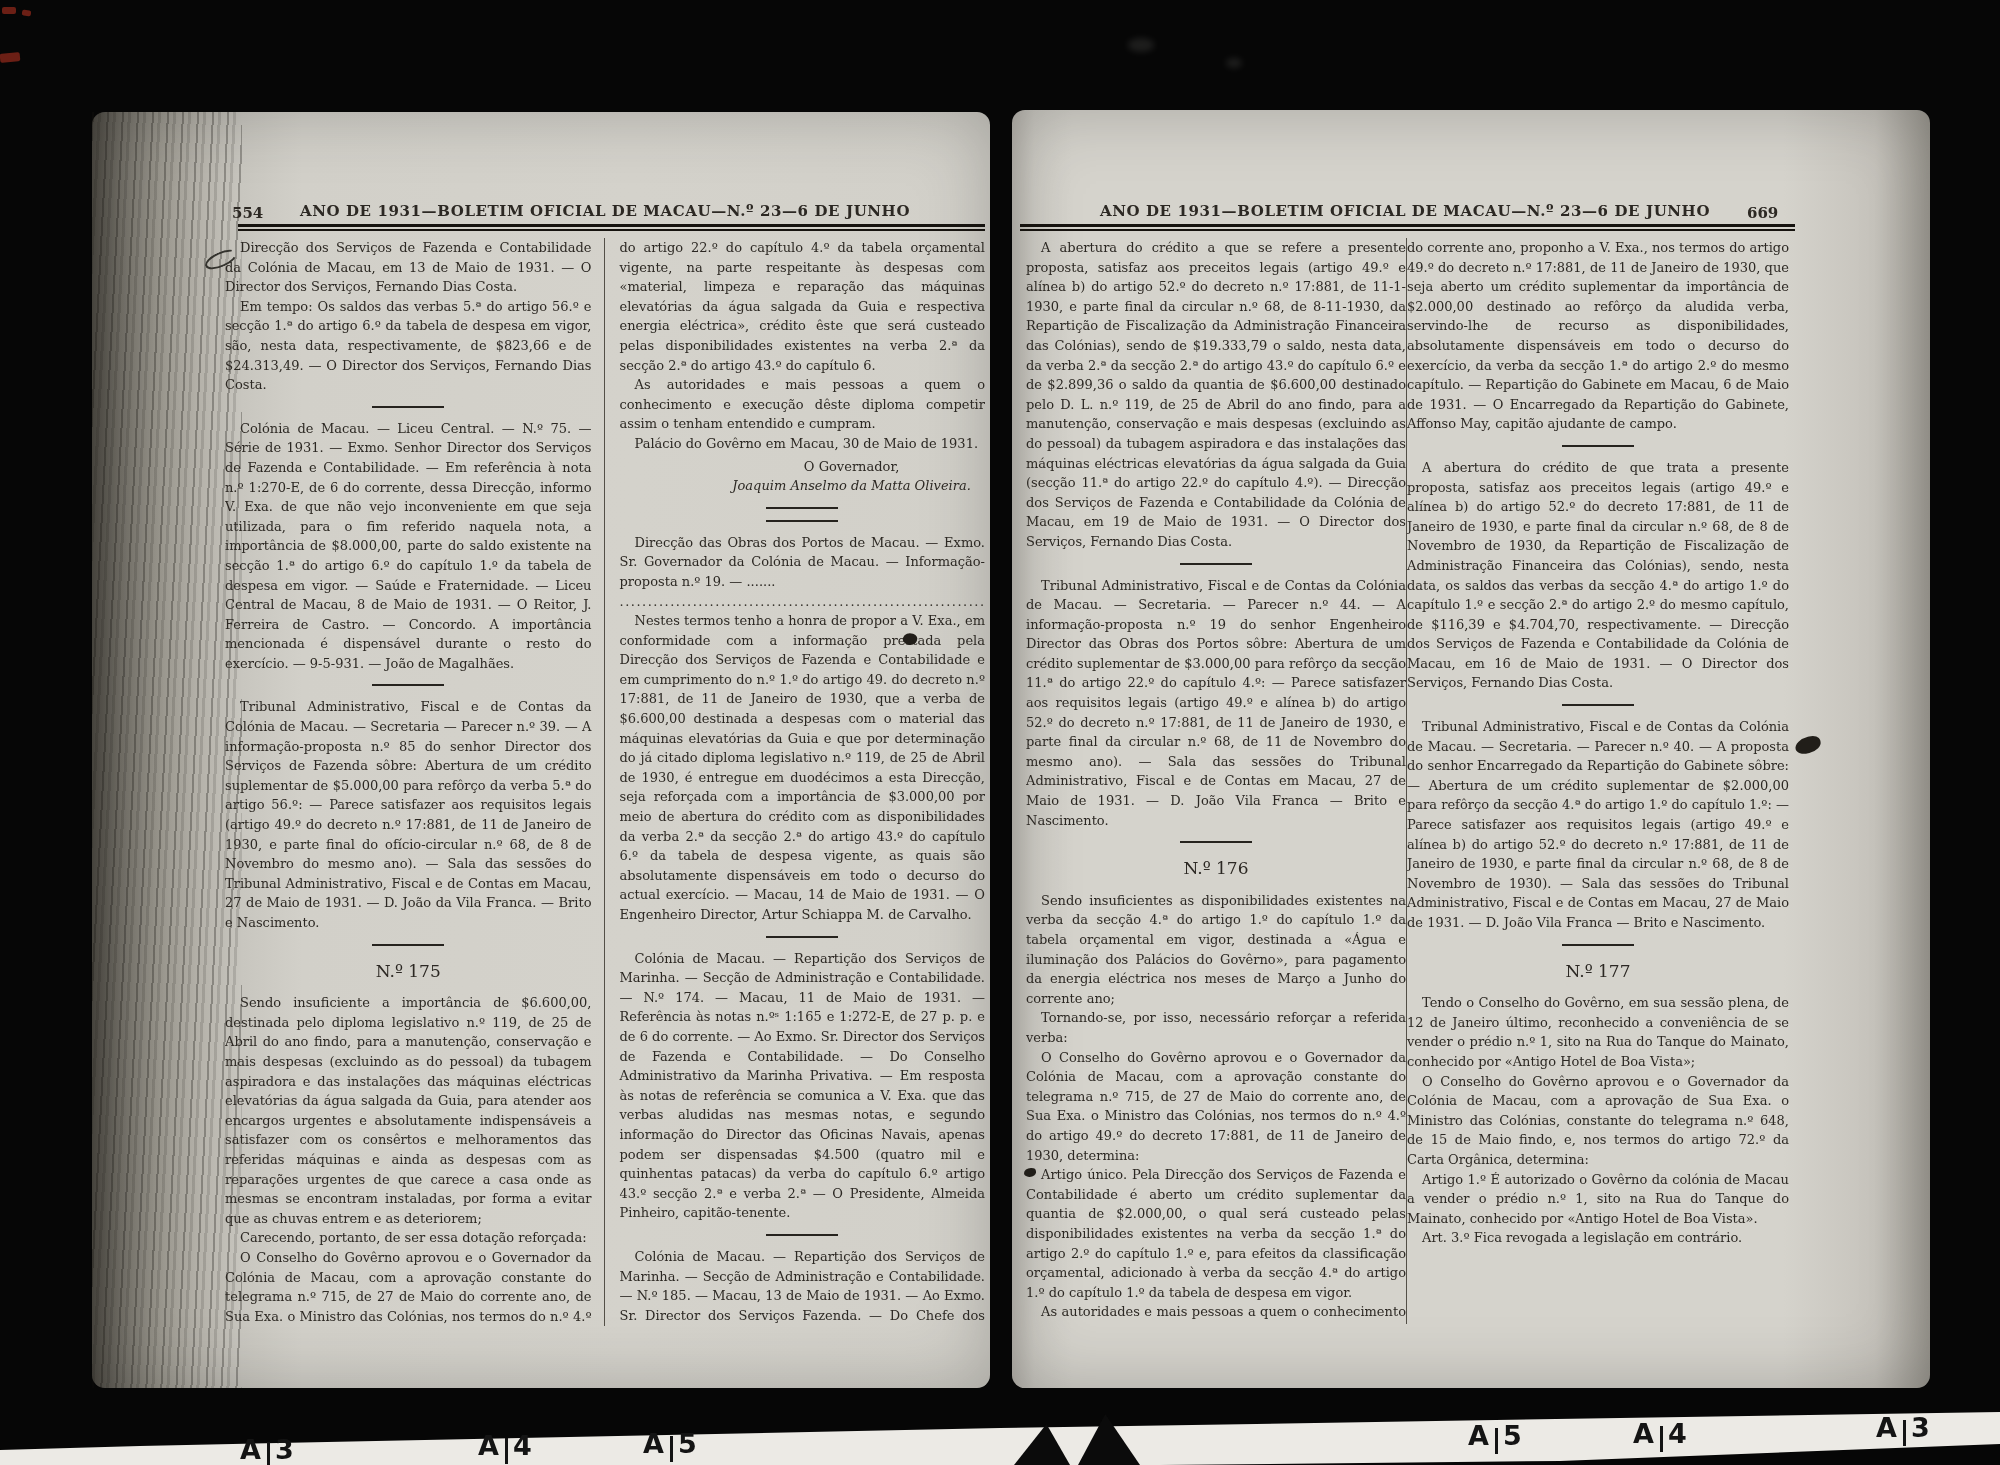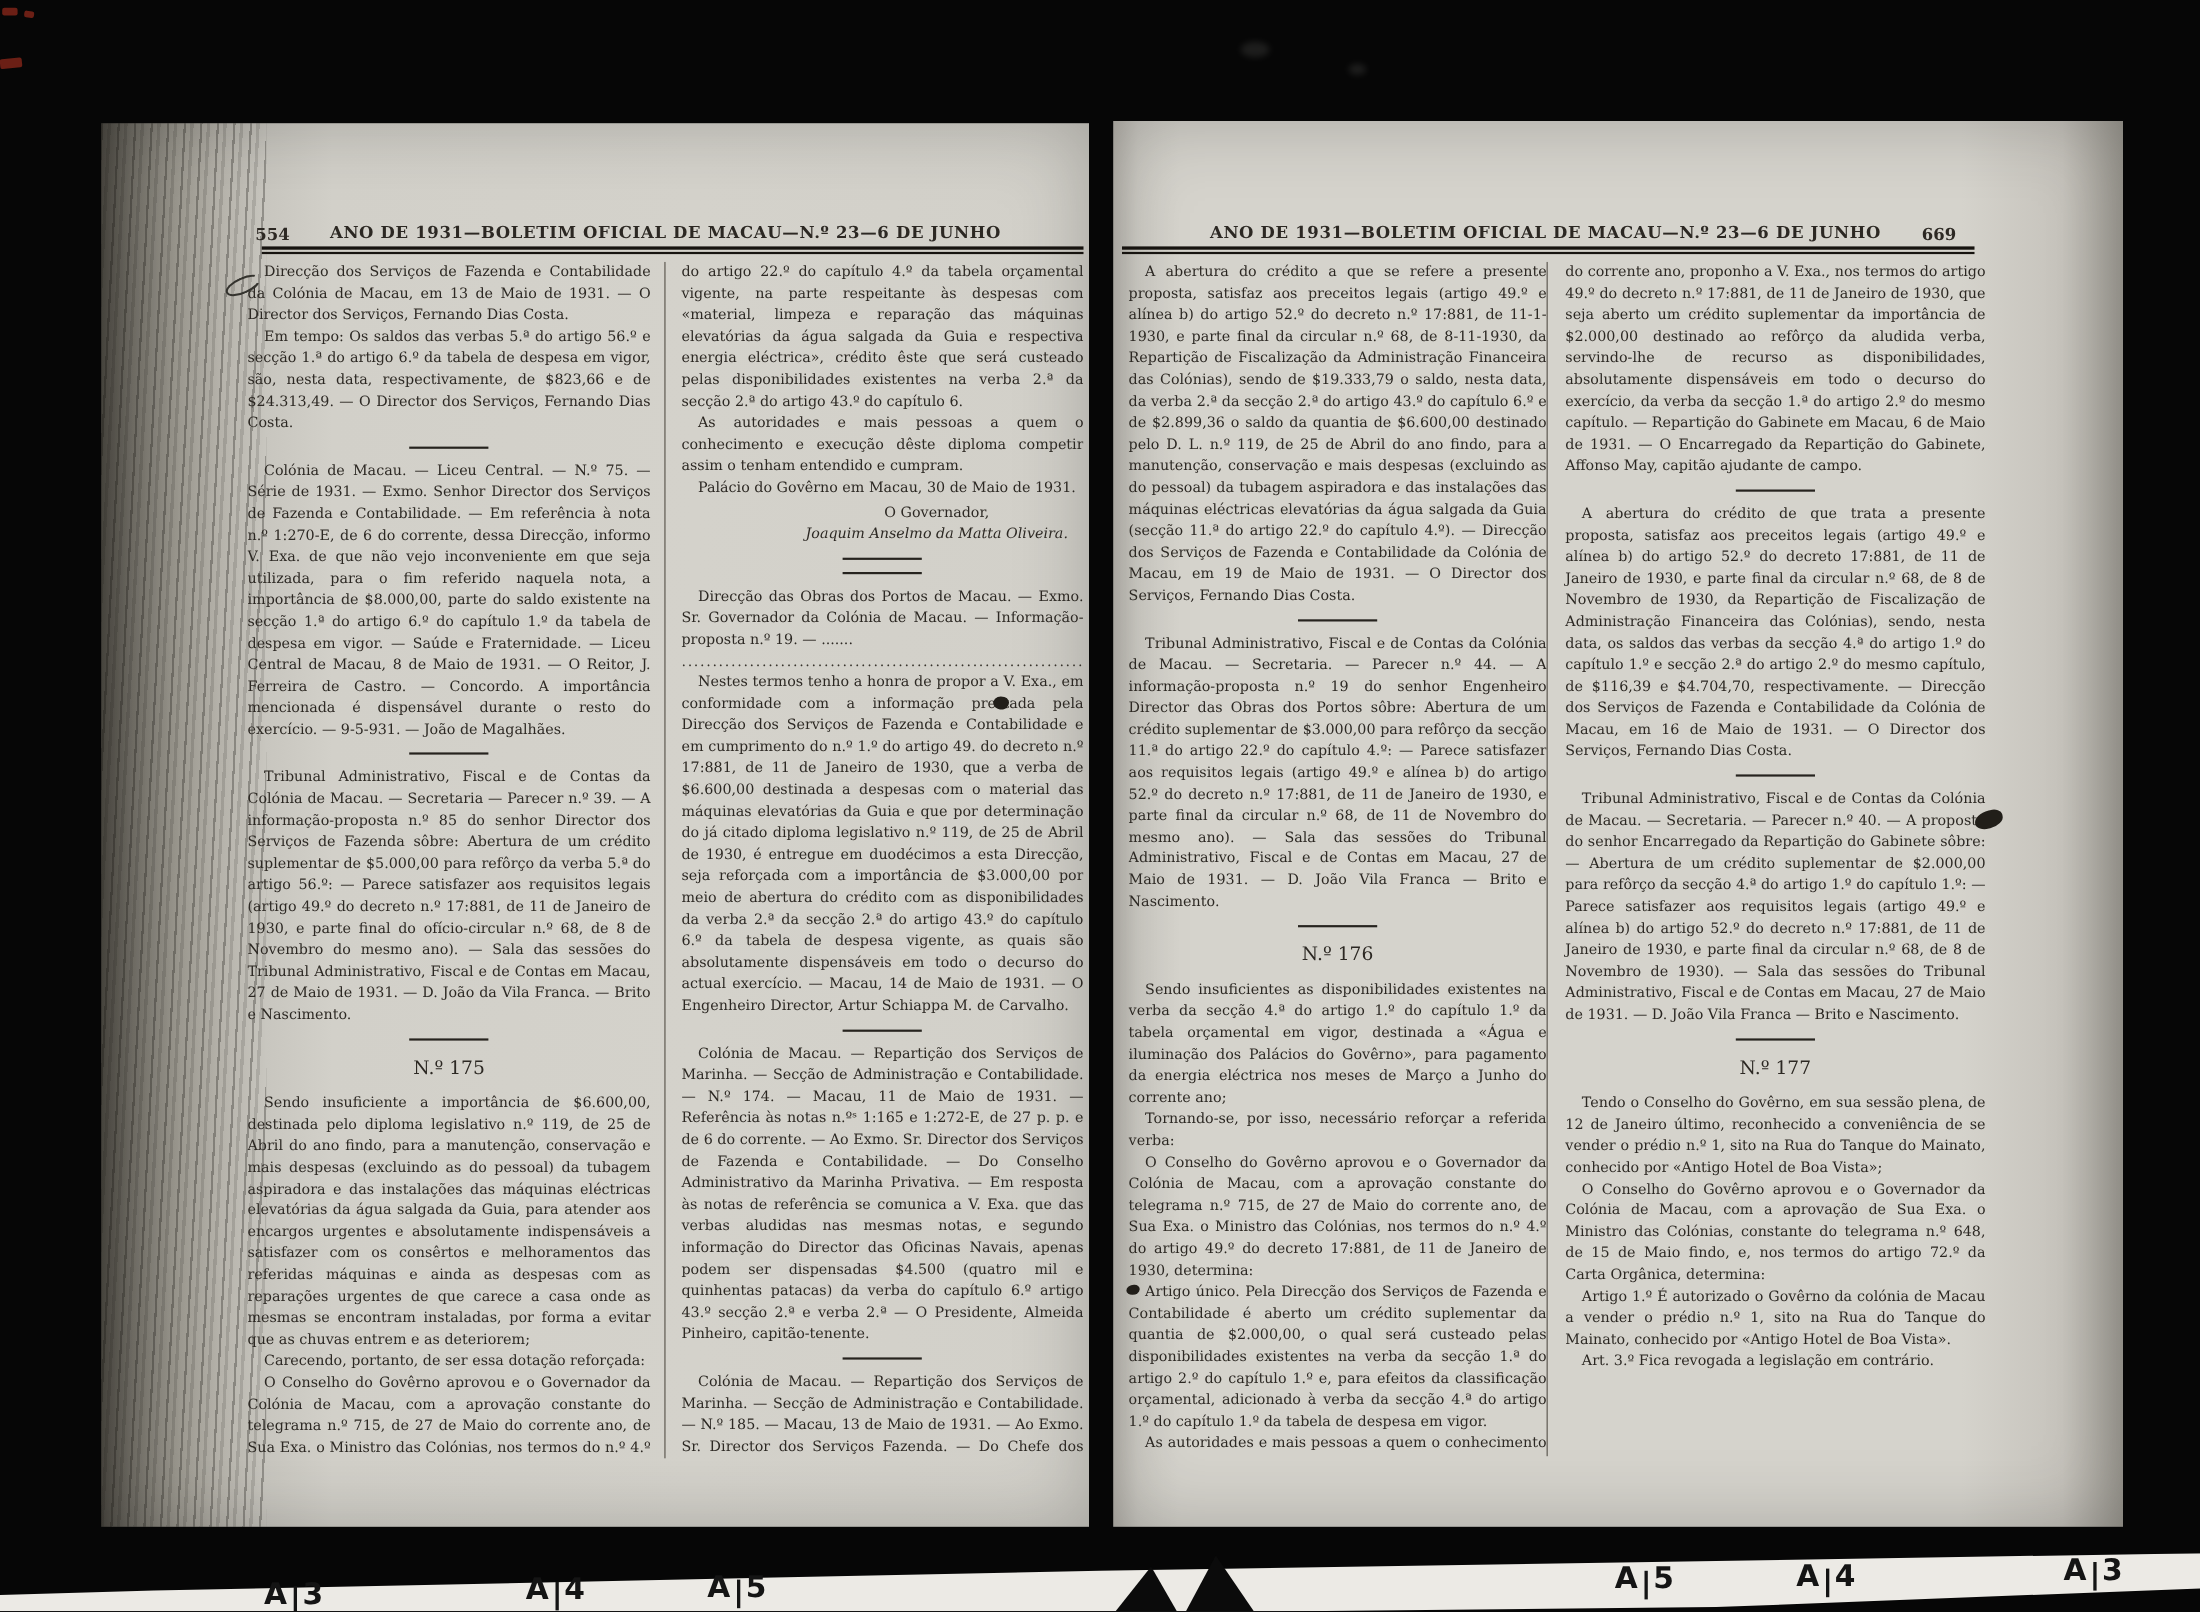--- a/index.html
+++ b/index.html
@@ -7,21 +7,21 @@
     width:2000px;height:1465px;position:relative;overflow:hidden;
     background:#060606;
     font-family:"DejaVu Serif", serif;
     color:#2c2823;
   }
   
   .film-mark{position:absolute;background:#6b1f15;border-radius:2px;}
   .smudge{position:absolute;border-radius:50%;background:#4a4a48;filter:blur(3px);opacity:.35;}
 
   
-  .page{position:absolute;box-shadow:inset 0 0 70px rgba(0,0,0,.22);}
+  .page{position:absolute;box-shadow:inset 0 0 70px rgba(0,0,0,.22);border-radius:13px;}
   .page.left{
     left:92px;top:112px;width:898px;height:1276px;
     background:linear-gradient(90deg,#4e4b44 0px,#716e66 28px,#98958c 68px,#b5b2aa 108px,#c8c6bf 150px,#d2d0c9 210px,#d4d2cb 60%,#d2d0c9 100%);
   }
   .page.right{
     left:1012px;top:110px;width:918px;height:1278px;
     background:linear-gradient(90deg,#bdbab3 0px,#cfcdc6 22px,#d5d3cc 60px,#d5d3cc 84%,#c6c3bc 94%,#a19e96 100%);
   }
   .fore-edge{position:absolute;left:0;top:0;bottom:0;width:150px;
     background:repeating-linear-gradient(93deg,rgba(22,20,16,.30) 0 2px,rgba(22,20,16,0) 2px 6px,rgba(22,20,16,.14) 6px 9px,rgba(22,20,16,0) 9px 15px);}
@@ -116,21 +116,21 @@
         <div class="divider"></div>
         <div class="para">Tribunal Administrativo, Fiscal e de Contas da Colónia de Macau. — Secretaria. — Parecer n.º 44. — A informação-proposta n.º 19 do senhor Engenheiro Director das Obras dos Portos sôbre: Abertura de um crédito suplementar de $3.000,00 para refôrço da secção 11.ª do artigo 22.º do capítulo 4.º: — Parece satisfazer aos requisitos legais (artigo 49.º e alínea b) do artigo 52.º do decreto n.º 17:881, de 11 de Janeiro de 1930, e parte final da circular n.º 68, de 11 de Novembro do mesmo ano). — Sala das sessões do Tribunal Administrativo, Fiscal e de Contas em Macau, 27 de Maio de 1931. — D. João Vila Franca — Brito e Nascimento.</div>
         <div class="divider"></div>
         <div class="sec-heading">N.º 176</div>
         <div class="para">Sendo insuficientes as disponibilidades existentes na verba da secção 4.ª do artigo 1.º do capítulo 1.º da tabela orçamental em vigor, destinada a «Água e iluminação dos Palácios do Govêrno», para pagamento da energia eléctrica nos meses de Março a Junho do corrente ano;</div>
         <div class="para">Tornando-se, por isso, necessário reforçar a referida verba:</div>
         <div class="para">O Conselho do Govêrno aprovou e o Governador da Colónia de Macau, com a aprovação constante do telegrama n.º 715, de 27 de Maio do corrente ano, de Sua Exa. o Ministro das Colónias, nos termos do n.º 4.º do artigo 49.º do decreto 17:881, de 11 de Janeiro de 1930, determina:</div>
         <div class="para">Artigo único. Pela Direcção dos Serviços de Fazenda e Contabilidade é aberto um crédito suplementar da quantia de $2.000,00, o qual será custeado pelas disponibilidades existentes na verba da secção 1.ª do artigo 2.º do capítulo 1.º e, para efeitos da classificação orçamental, adicionado à verba da secção 4.ª do artigo 1.º do capítulo 1.º da tabela de despesa em vigor.</div>
         <div class="para">As autoridades e mais pessoas a quem o conhecimento e execução dêste diploma competir assim o tenham entendido e cumpram.</div>
       </div>
-    <div class="col" style="width:382px;padding-left:16px;">
+    <div class="col" style="width:382px;">
         <div class="para noind">do corrente ano, proponho a V. Exa., nos termos do artigo 49.º do decreto n.º 17:881, de 11 de Janeiro de 1930, que seja aberto um crédito suplementar da importância de $2.000,00 destinado ao refôrço da aludida verba, servindo-lhe de recurso as disponibilidades, absolutamente dispensáveis em todo o decurso do exercício, da verba da secção 1.ª do artigo 2.º do mesmo capítulo. — Repartição do Gabinete em Macau, 6 de Maio de 1931. — O Encarregado da Repartição do Gabinete, Affonso May, capitão ajudante de campo.</div>
         <div class="divider"></div>
         <div class="para">A abertura do crédito de que trata a presente proposta, satisfaz aos preceitos legais (artigo 49.º e alínea b) do artigo 52.º do decreto 17:881, de 11 de Janeiro de 1930, e parte final da circular n.º 68, de 8 de Novembro de 1930, da Repartição de Fiscalização de Administração Financeira das Colónias), sendo, nesta data, os saldos das verbas da secção 4.ª do artigo 1.º do capítulo 1.º e secção 2.ª do artigo 2.º do mesmo capítulo, de $116,39 e $4.704,70, respectivamente. — Direcção dos Serviços de Fazenda e Contabilidade da Colónia de Macau, em 16 de Maio de 1931. — O Director dos Serviços, Fernando Dias Costa.</div>
         <div class="divider"></div>
         <div class="para">Tribunal Administrativo, Fiscal e de Contas da Colónia de Macau. — Secretaria. — Parecer n.º 40. — A proposta do senhor Encarregado da Repartição do Gabinete sôbre: — Abertura de um crédito suplementar de $2.000,00 para refôrço da secção 4.ª do artigo 1.º do capítulo 1.º: — Parece satisfazer aos requisitos legais (artigo 49.º e alínea b) do artigo 52.º do decreto n.º 17:881, de 11 de Janeiro de 1930, e parte final da circular n.º 68, de 8 de Novembro de 1930). — Sala das sessões do Tribunal Administrativo, Fiscal e de Contas em Macau, 27 de Maio de 1931. — D. João Vila Franca — Brito e Nascimento.</div>
         <div class="divider"></div>
         <div class="sec-heading">N.º 177</div>
         <div class="para">Tendo o Conselho do Govêrno, em sua sessão plena, de 12 de Janeiro último, reconhecido a conveniência de se vender o prédio n.º 1, sito na Rua do Tanque do Mainato, conhecido por «Antigo Hotel de Boa Vista»;</div>
         <div class="para">O Conselho do Govêrno aprovou e o Governador da Colónia de Macau, com a aprovação de Sua Exa. o Ministro das Colónias, constante do telegrama n.º 648, de 15 de Maio findo, e, nos termos do artigo 72.º da Carta Orgânica, determina:</div>
         <div class="para">Artigo 1.º É autorizado o Govêrno da colónia de Macau a vender o prédio n.º 1, sito na Rua do Tanque do Mainato, conhecido por «Antigo Hotel de Boa Vista».</div>

